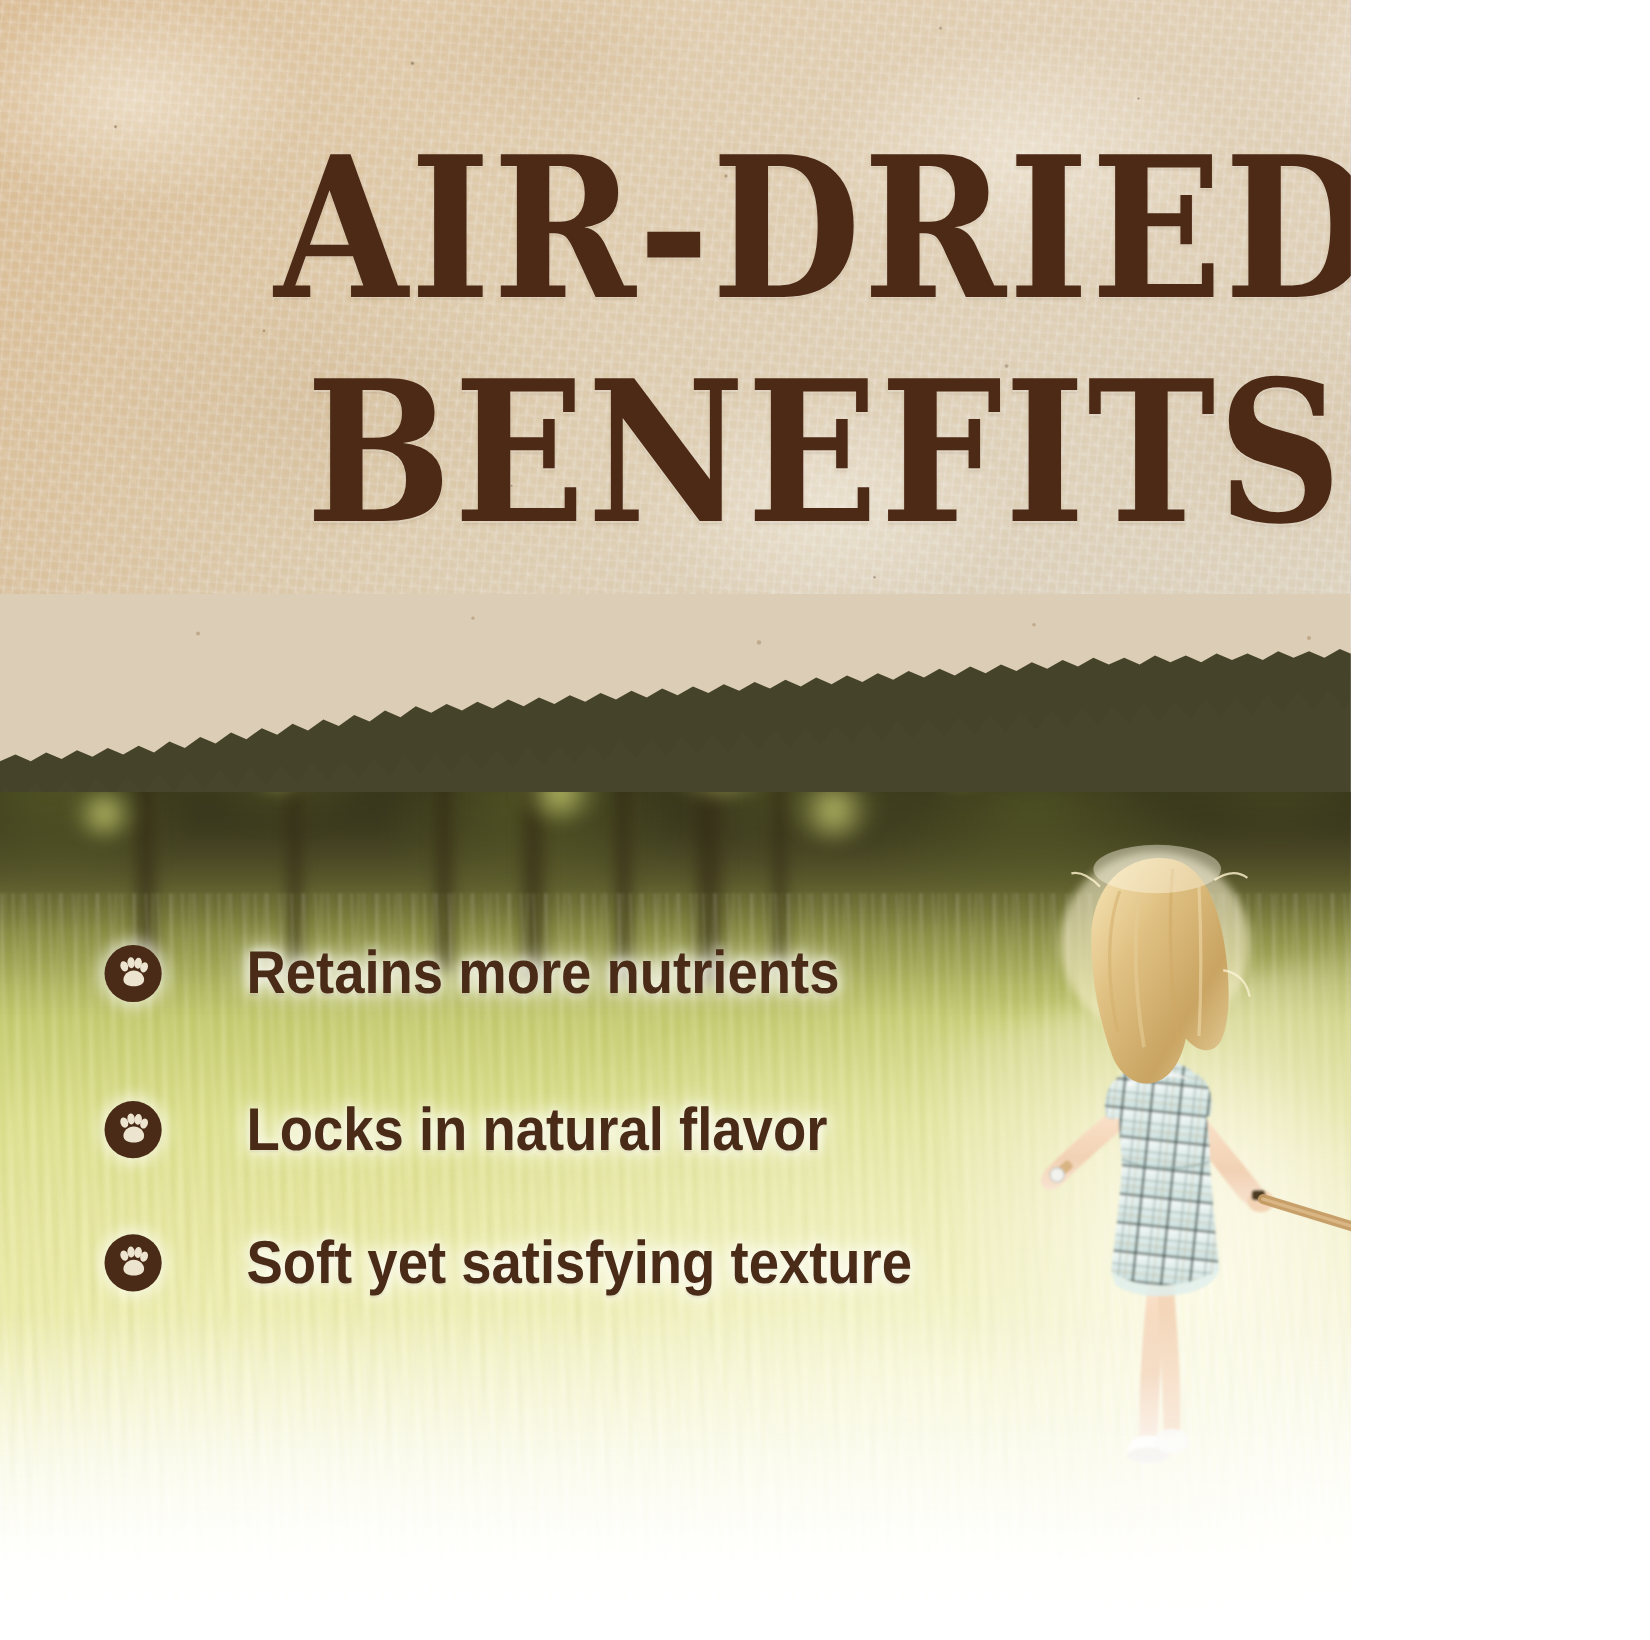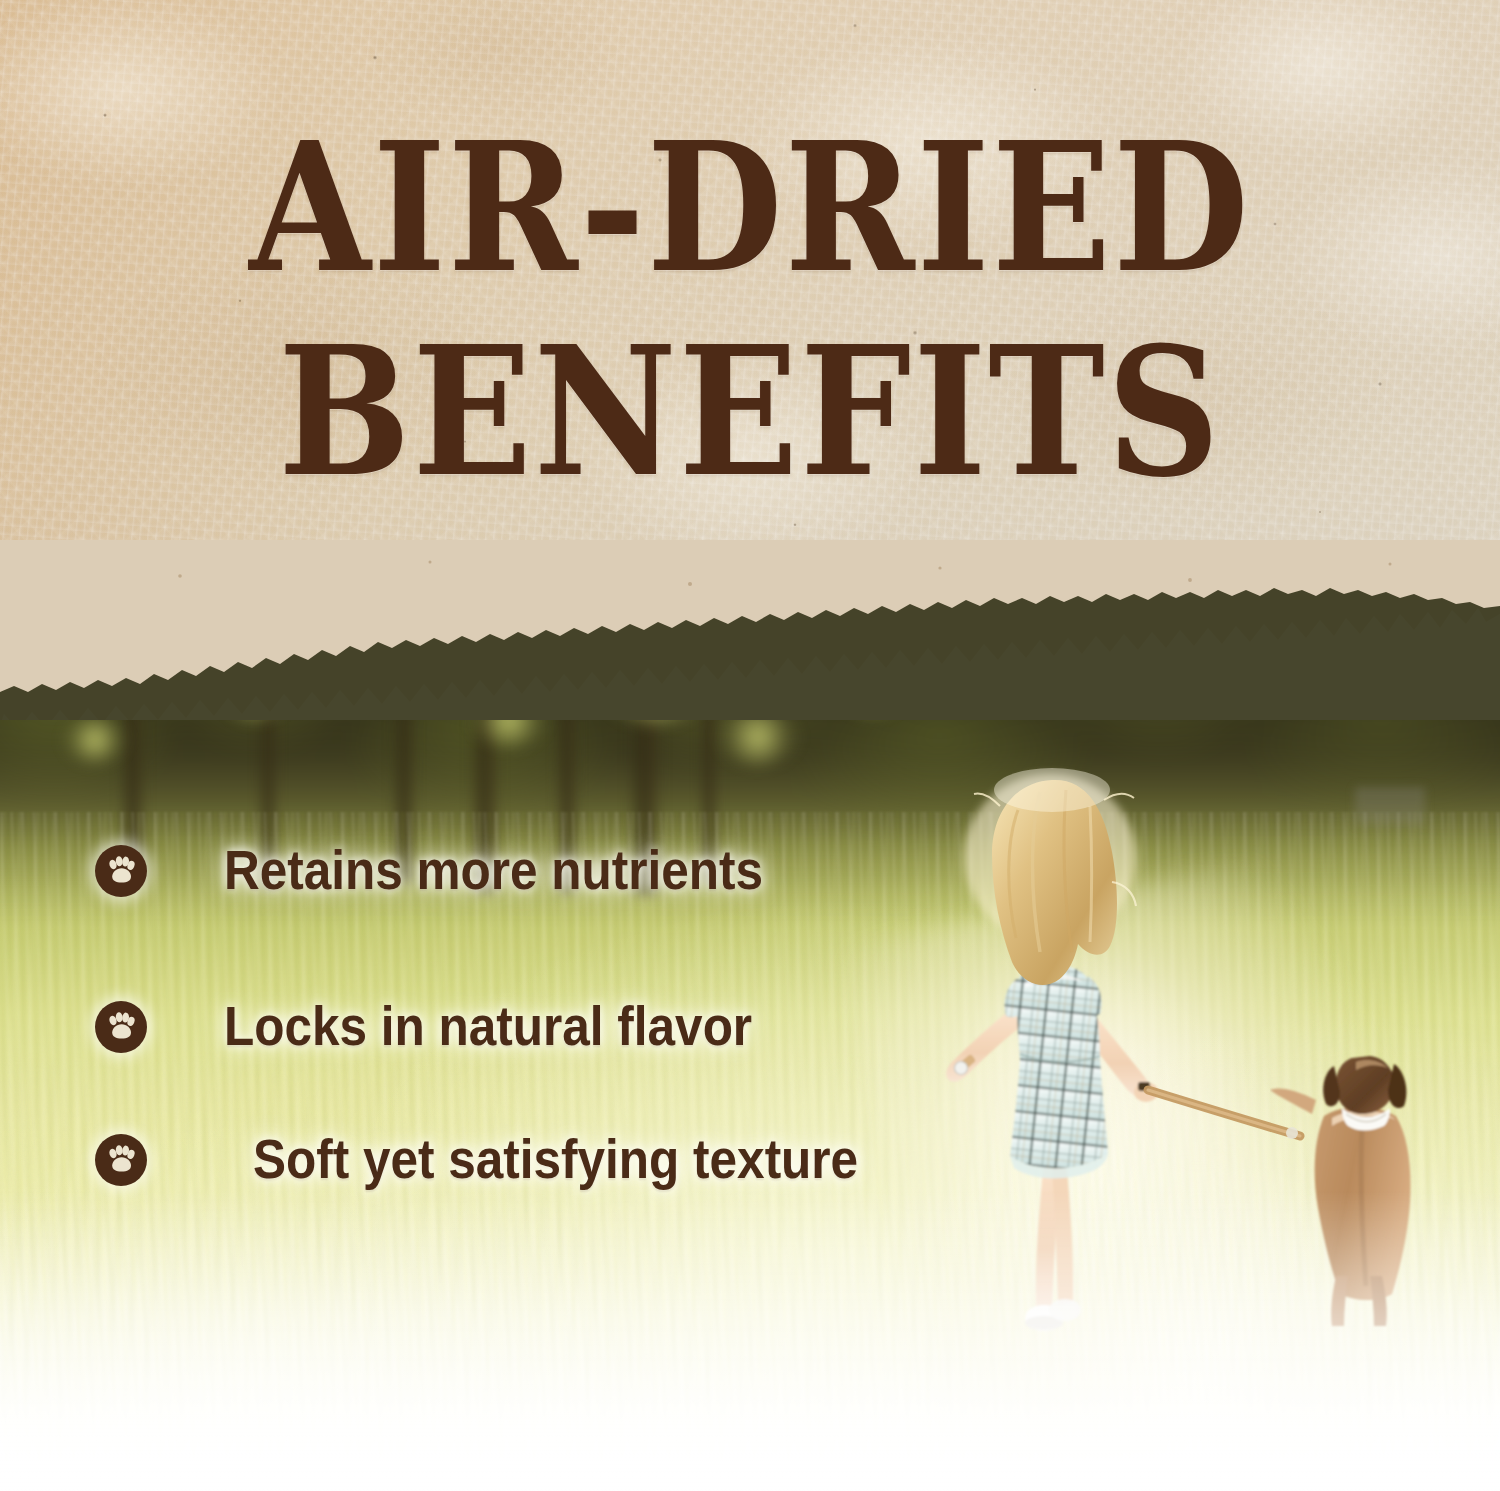--- a/index.html
+++ b/index.html
@@ -6,21 +6,21 @@
   * { margin:0; padding:0; box-sizing:border-box; }
   html, body {
     width:1500px; height:1491px;
     background:#ffffff;
     font-family:"Liberation Sans", sans-serif;
     overflow:hidden;
   }
 
   #page {
     position:relative;
-    width:1500px; height:1491px;
+    width:1228px; height:1491px;
     background:#c4b5fd;
     overflow:hidden;
   }
 
   
   .kraft-panel {
     position:absolute;
     left:0; top:0;
     width:1500px; height:640px;
     overflow:hidden;
@@ -307,23 +307,23 @@
     z-index:12;
     pointer-events:none;
   }
   .bullet-row {
     position:absolute;
     left:95px;
     display:flex;
     align-items:center;
     pointer-events:auto;
   }
-  #bullet-0 { top:231px; }
+  #bullet-0 { top:245px; }
   #bullet-1 { top:387px; }
-  #bullet-2 { top:520px;gap:29px; }
+  #bullet-2 { top:508px; }
 
   .paw-badge {
     width:52px; height:52px;
     border-radius:50%;
     background:#4a2b17;
     box-shadow:0 0 14px 5px rgba(255,255,255,0.62);
     display:flex; align-items:center; justify-content:center;
     flex:0 0 auto;
   }
   .paw-badge svg { display:block; }

